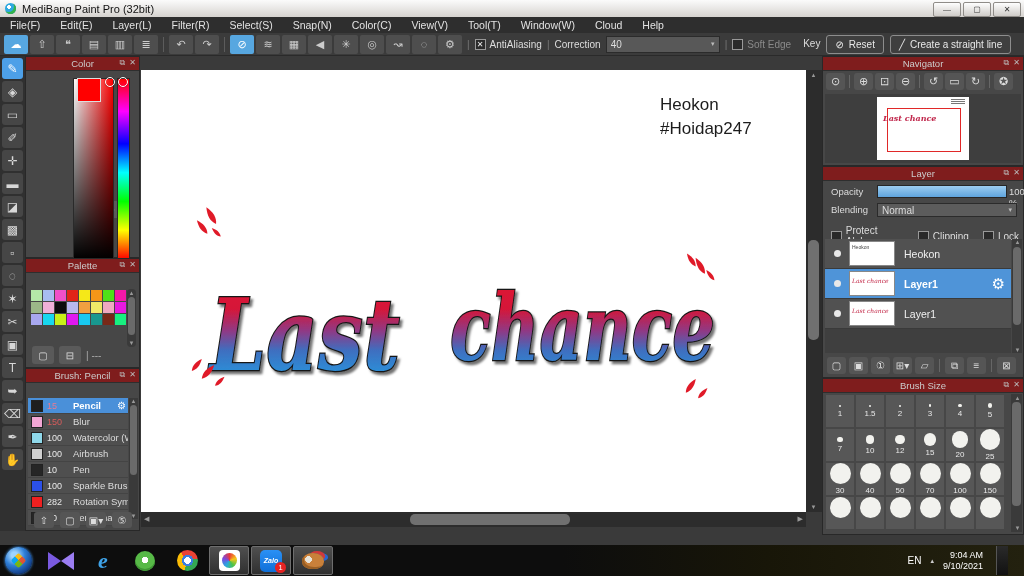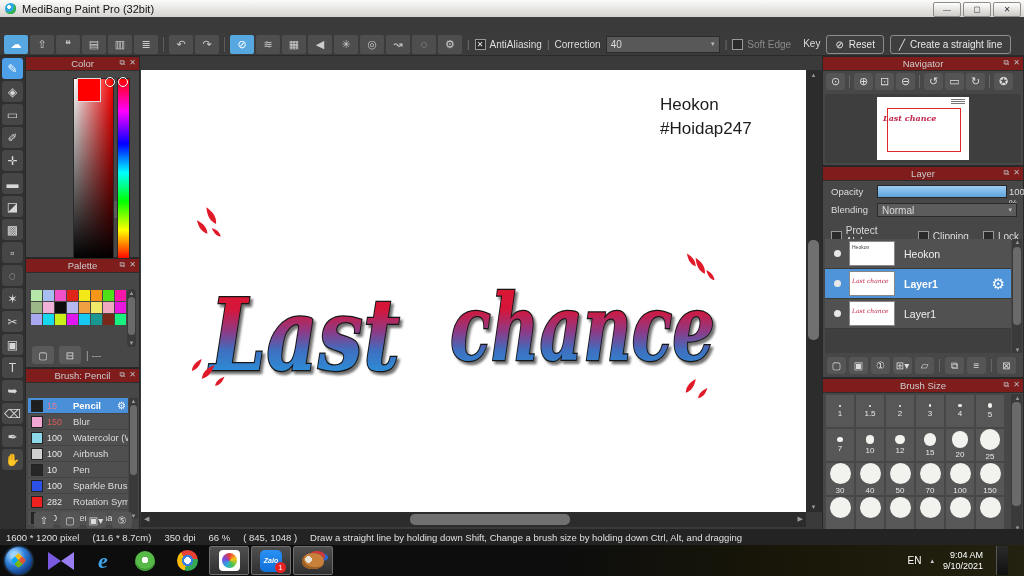--- a/index.html
+++ b/index.html
@@ -192,20 +192,34 @@
   <div class="titlebar">
     <div class="appicon"></div>
     <span>MediBang Paint Pro (32bit)</span>
     <div class="wctrl" id="wctrl">
         <div class="wbtn">—</div>
         <div class="wbtn">▢</div>
         <div class="wbtn">✕</div>
       </div>
   </div>
 
+  <div class="menubar" id="menubar">
+      <div class="mitem">File(F)</div>
+      <div class="mitem">Edit(E)</div>
+      <div class="mitem">Layer(L)</div>
+      <div class="mitem">Filter(R)</div>
+      <div class="mitem">Select(S)</div>
+      <div class="mitem">Snap(N)</div>
+      <div class="mitem">Color(C)</div>
+      <div class="mitem">View(V)</div>
+      <div class="mitem">Tool(T)</div>
+      <div class="mitem">Window(W)</div>
+      <div class="mitem">Cloud</div>
+      <div class="mitem">Help</div>
+    </div>
 
   <div class="toolbar">
     <div class="tgroup" id="quick">
         <div class="tbtn active">☁</div>
         <div class="tbtn">⇧</div>
         <div class="tbtn">❝</div>
         <div class="tbtn">▤</div>
         <div class="tbtn">▥</div>
         <div class="tbtn">≣</div>
       </div>
@@ -673,28 +687,20 @@
           <div class="szlbl"></div>
         </div>
       </div>
     <div class="szscroll">
       <span class="sarrow" style="top:1px;left:2px;">▲</span>
       <div class="thumbv"></div>
       <span class="sarrow" style="bottom:1px;left:2px;">▼</span>
     </div>
   </div>
 
-  <div class="statusbar">
-    <span>1600 * 1200 pixel</span>
-    <span>(11.6 * 8.7cm)</span>
-    <span>350 dpi</span>
-    <span>66 %</span>
-    <span>( 845, 1048 )</span>
-    <span>Draw a straight line by holding down Shift, Change a brush size by holding down Ctrl, Alt, and dragging</span>
-  </div>
 
   <div class="taskbar">
     <div class="orb">
         <div class="flag"></div>
       </div>
     <div id="tbapps">
         <div class="tbapp kmplayer-icon"></div>
         <div class="tbapp ie-icon">e</div>
         <div class="tbapp coccoc-icon"></div>
         <div class="tbapp chrome-icon"></div>

